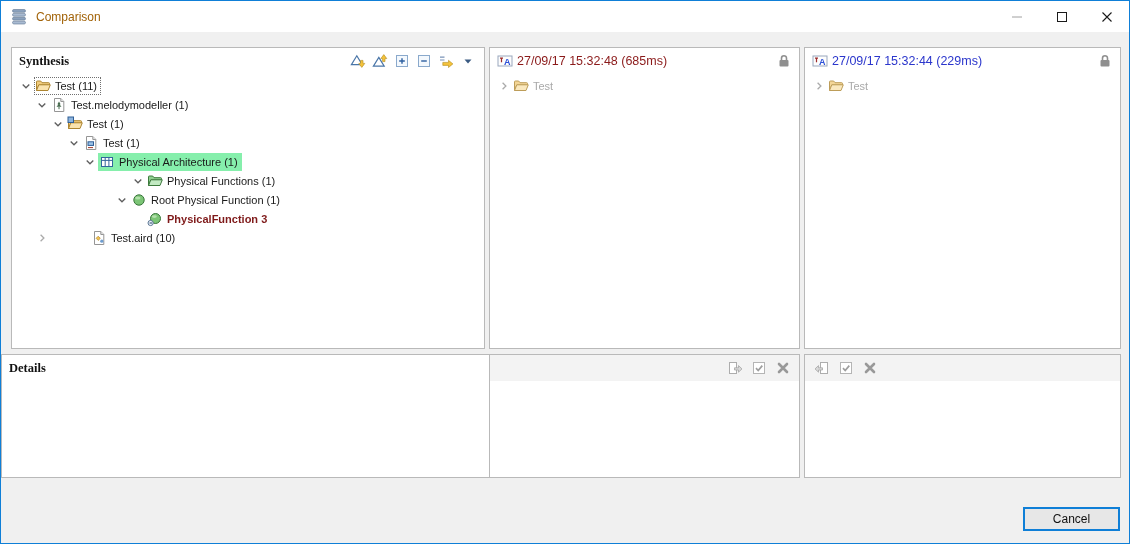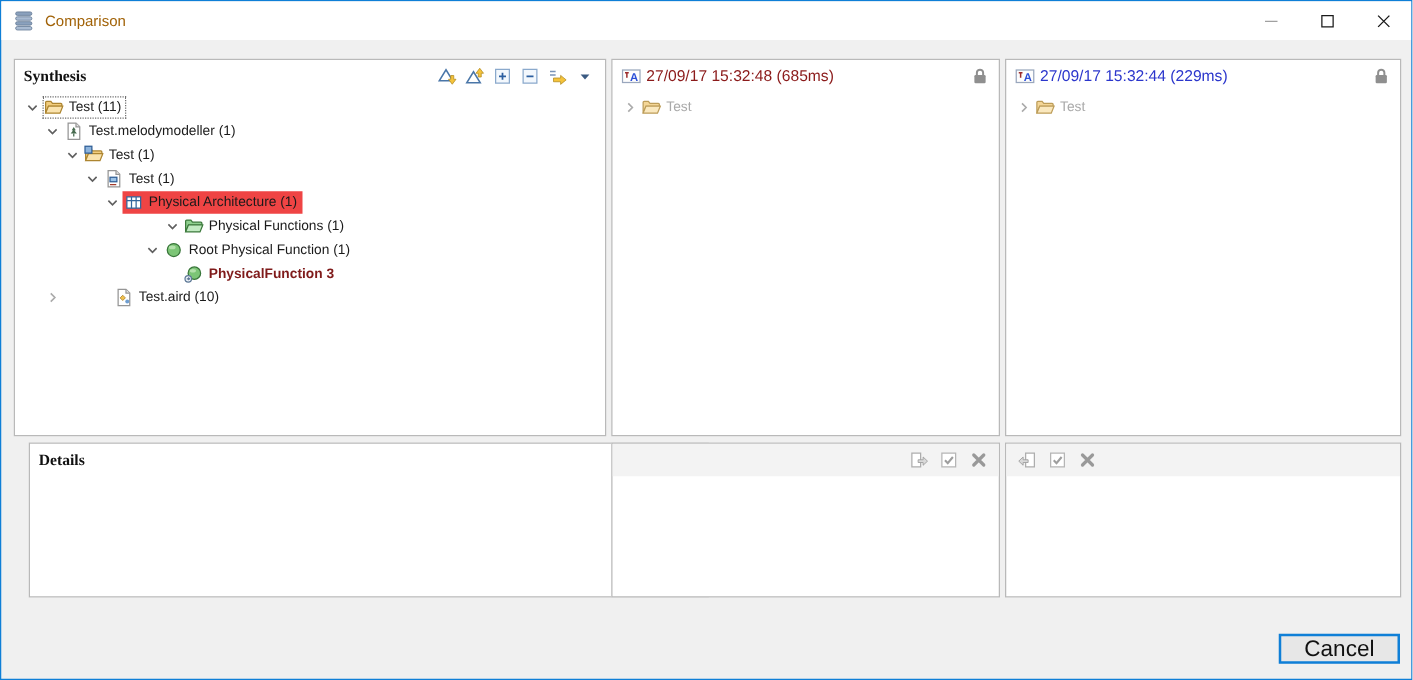--- a/index.html
+++ b/index.html
@@ -8,49 +8,49 @@
   .titlebar{height:31px;background:#ffffff;display:flex;align-items:center;padding-left:9px;}
   .app-icon{width:18px;height:18px;display:flex;align-items:center;}
   .title{font-size:12px;color:#a16207;margin-left:8px;}
   .controls{margin-left:auto;display:flex;height:100%;}
   .ctrl{width:45px;height:100%;display:flex;align-items:center;justify-content:center;cursor:default;}
   .body{position:absolute;top:31px;left:0;right:0;bottom:0;}
   .panel{position:absolute;background:#ffffff;border:1px solid #b9b9b9;box-sizing:border-box;overflow:hidden;}
   #synthesis{left:10px;top:15px;width:474px;height:302px;}
   #version-left{left:488px;top:15px;width:311px;height:302px;}
   #version-right{left:803px;top:15px;width:317px;height:302px;}
-  #details{left:22px;top:322px;width:544px;height:124px;}
+  #details{left:0;top:322px;width:544px;height:124px;}
   #merge-mid{left:488px;top:322px;width:311px;height:124px;}
   #merge-right{left:803px;top:322px;width:317px;height:124px;}
   .panel-header{display:flex;align-items:center;height:26px;padding:0 7px;}
   .panel-title{font-weight:bold;font-size:12.5px;color:#111;font-family:Liberation Serif, serif;}
   .toolbar{margin-left:auto;display:flex;gap:3px;align-items:center;}
   .tbtn{width:19px;height:19px;display:flex;align-items:center;justify-content:center;}
   .tbtn svg{width:16px;height:16px;display:block;}
   .vheader{display:flex;align-items:center;height:26px;padding:0 7px;gap:4px;}
   .vdate{font-size:12.5px;}
   .vicon{width:16px;height:16px;}
   .vicon svg,.lock svg{width:16px;height:16px;display:block;}
   .lock{margin-left:auto;width:16px;height:16px;}
   .tree{font-size:11px;padding-top:2px;}
   .tree-row{display:flex;align-items:center;height:19px;}
   .chev{width:16px;height:16px;flex:none;display:flex;align-items:center;justify-content:center;}
   .chev svg{width:16px;height:16px;display:block;}
   .row-inner{display:flex;align-items:center;height:18px;padding:0 4px 0 1px;}
   .ticon{width:16px;height:16px;flex:none;margin-right:4px;}
   .ticon svg{width:16px;height:16px;display:block;}
   .lbl{white-space:nowrap;color:#1a1a1a;}
-  .selected .row-inner{background:#ef4444;text-align:center;}
+  .selected .row-inner{background:#86efac;text-align:center;}
   .focused .row-inner{outline:1px dotted #707070;outline-offset:-1px;}
   .disabled .lbl{color:#a9a9a9;}
   .disabled .ticon{opacity:.8;}
   .ptoolbar{height:26px;display:flex;align-items:center;gap:5px;padding:0 7px;background:#f3f3f3;}
   .ptoolbar.alignright{justify-content:flex-end;}
   .cancel-btn{position:absolute;left:1022px;top:475px;width:97px;height:24px;background:#e7e7e7;
-    border:2px solid #0f7fd7;font-size:18px;font-family:"Liberation Sans",sans-serif;color:#111;padding:0;}
+    border:2px solid #0f7fd7;font-size:12px;font-family:"Liberation Sans",sans-serif;color:#111;padding:0;}
 </style>
 </head>
 <body>
 
 <div class="window">
   <div class="titlebar">
     <span class="app-icon">
       <svg viewBox="0 0 18 18">
           <g stroke="#5c7390" stroke-width="0.6">
         <rect x="2.5" y="1.5" width="13" height="2.8" rx="1.4" fill="#8ba1bd"></rect>

